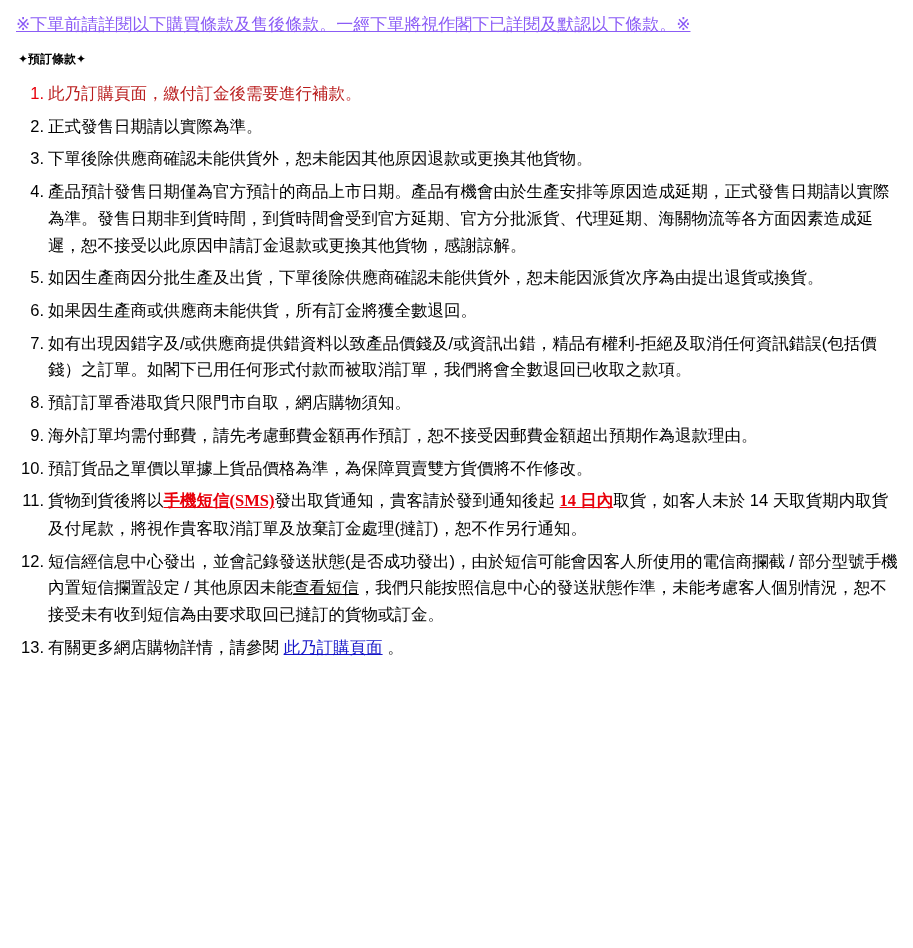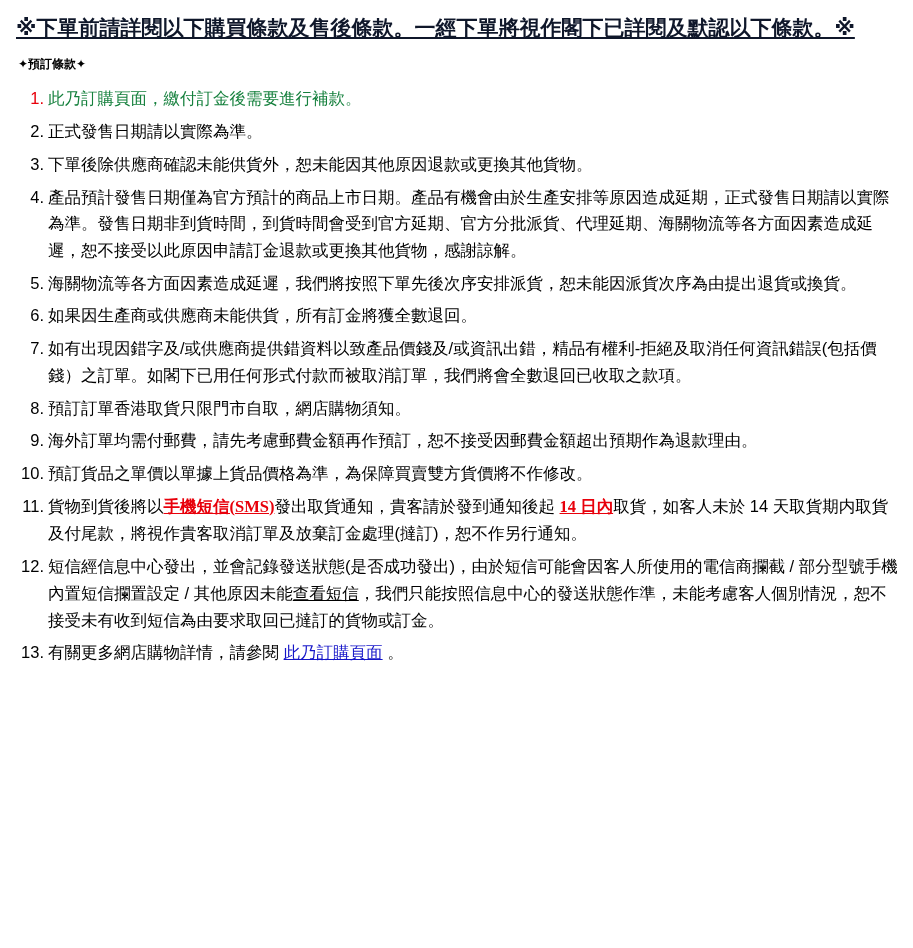--- a/index.html
+++ b/index.html
@@ -13,23 +13,23 @@
     font-family: "Liberation Sans", "DejaVu Sans", sans-serif;
     color: #000000;
     -webkit-font-smoothing: antialiased;
   }
   .page {
     width: 913px;
     box-sizing: border-box;
     padding: 10px 14px 6px 14px;
   }
   .notice {
-    color: #0f172a;
-    font-weight: bold;
-    font-size: 21px;
+    color: #8b5cf6;
+    font-weight: normal;
+    font-size: 17px;
     line-height: 1.35;
     text-decoration: underline;
     margin: 4px 0 14px 2px;
     letter-spacing: 0px;
   }
   .section-head {
     font-size: 12px;
     font-weight: bold;
     margin: 0 0 12px 4px;
     letter-spacing: 0px;
@@ -53,21 +53,21 @@
     content: counter(term) ".";
     position: absolute;
     left: 0;
     top: 0;
     width: 30px;
     text-align: right;
     font-size: 16.5px;
     line-height: 1.62;
   }
   ol.terms > li.red {
-    color: #15803d;
+    color: #b91c1c;
   }
   ol.terms > li.red::before {
     color: #e8000b;
   }
   .u-red {
     color: #e8000b;
     text-decoration: underline;
     font-weight: bold;
     font-family: Liberation Serif, serif;
   }
@@ -87,21 +87,21 @@
 
   <div class="notice">※下單前請詳閱以下購買條款及售後條款。一經下單將視作閣下已詳閱及默認以下條款。※</div>
 
   <div class="section-head">✦預訂條款✦</div>
 
   <ol class="terms" id="terms-list">
       <li class="red"><span>此乃訂購頁面，繳付訂金後需要進行補款。</span></li>
       <li><span>正式發售日期請以實際為準。</span></li>
       <li><span>下單後除供應商確認未能供貨外，恕未能因其他原因退款或更換其他貨物。</span></li>
       <li><span>產品預計發售日期僅為官方預計的商品上市日期。產品有機會由於生產安排等原因造成延期，正式發售日期請以實際為準。發售日期非到貨時間，到貨時間會受到官方延期、官方分批派貨、代理延期、海關物流等各方面因素造成延遲，恕不接受以此原因申請訂金退款或更換其他貨物，感謝諒解。</span></li>
-      <li><span>海關物流等各方面因素造成延遲，我們將按照下單先後次序安排派貨，恕未能因派貨次序為由提出退貨或換貨。</span></li>
+      <li><span>如因生產商因分批生產及出貨，下單後除供應商確認未能供貨外，恕未能因派貨次序為由提出退貨或換貨。</span></li>
       <li><span>如果因生產商或供應商未能供貨，所有訂金將獲全數退回。</span></li>
       <li><span>如有出現因錯字及/或供應商提供錯資料以致產品價錢及/或資訊出錯，精品有權利-拒絕及取消任何資訊錯誤(包括價錢）之訂單。如閣下已用任何形式付款而被取消訂單，我們將會全數退回已收取之款項。</span></li>
       <li><span>預訂訂單香港取貨只限門市自取，網店購物須知。</span></li>
       <li><span>海外訂單均需付郵費，請先考慮郵費金額再作預訂，恕不接受因郵費金額超出預期作為退款理由。</span></li>
       <li><span>預訂貨品之單價以單據上貨品價格為準，為保障買賣雙方貨價將不作修改。</span></li>
       <li><span>貨物到貨後將以</span><span class="u-red">手機短信(SMS)</span><span>發出取貨通知，貴客請於發到通知後起 </span><span class="u-red">14 日內</span><span>取貨，如客人未於 14 天取貨期内取貨及付尾款，將視作貴客取消訂單及放棄訂金處理(撻訂)，恕不作另行通知。</span></li>
       <li><span>短信經信息中心發出，並會記錄發送狀態(是否成功發出)，由於短信可能會因客人所使用的電信商攔截 / 部分型號手機內置短信攔置設定 / 其他原因未能</span><span class="u-plain">查看短信</span><span>，我們只能按照信息中心的發送狀態作準，未能考慮客人個別情況，恕不接受未有收到短信為由要求取回已撻訂的貨物或訂金。</span></li>
       <li><span>有關更多網店購物詳情，請參閱 </span><span class="link">此乃訂購頁面</span><span> 。</span></li>
     </ol>
 

